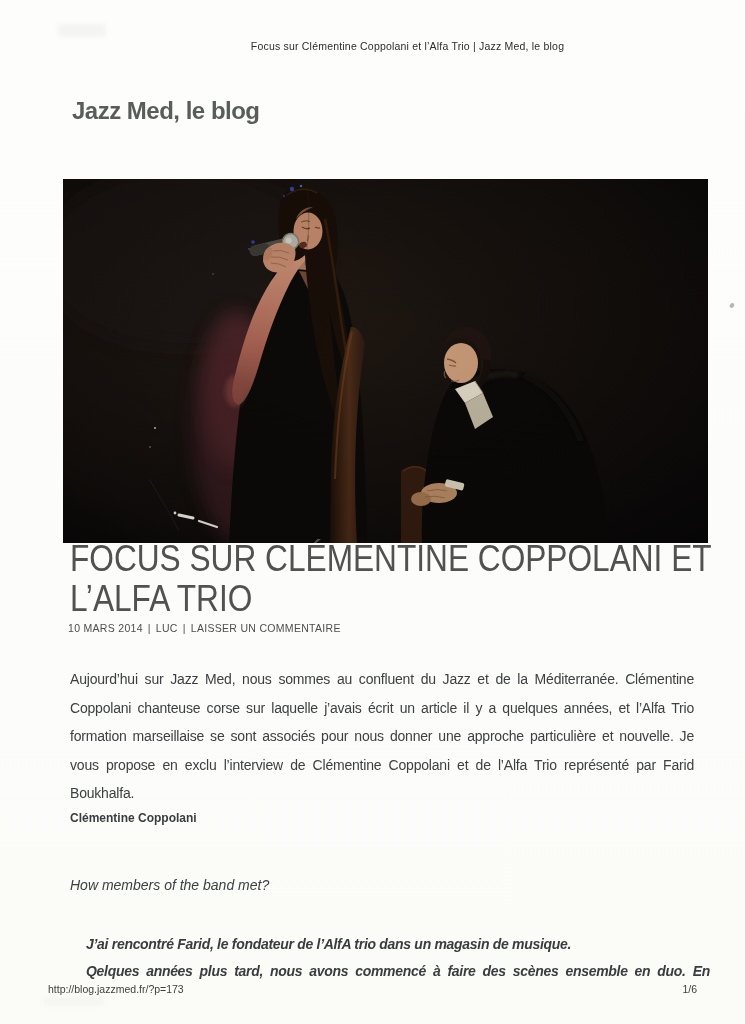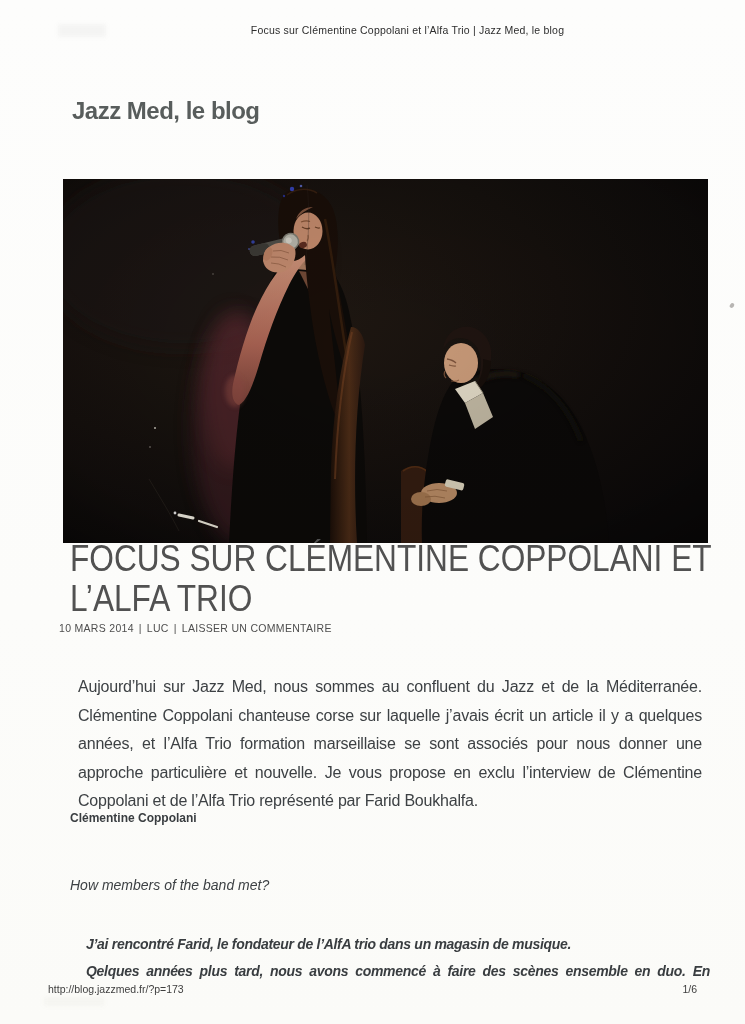--- a/index.html
+++ b/index.html
@@ -3,42 +3,42 @@
 <meta charset="utf-8">
 <style>
   html,body{margin:0;padding:0;background:#fdfdfc;}
   .page{
     position:relative;width:745px;height:1024px;overflow:hidden;
     background:linear-gradient(180deg,#fdfdfc 0%,#fcfcfa 60%,#fbfbf8 100%);
     font-family:"Liberation Sans",sans-serif;color:#3d4144;
   }
   
   .print-header{
-    position:absolute;top:24px;left:0;width:100%;box-sizing:border-box;
+    position:absolute;top:40px;left:0;width:100%;box-sizing:border-box;
     padding-left:70px;text-align:center;font-size:10.5px;letter-spacing:.2px;color:#2e2e2e;
   }
   
   .site-title{
     position:absolute;top:96px;left:72px;margin:0;
     font-size:24px;font-weight:700;letter-spacing:-.5px;color:#585d5c;line-height:30px;text-align:right;
   }
   
   .photo{position:absolute;top:179px;left:63px;width:645px;height:364px;overflow:hidden;background:#12100d;}
   .photo svg{display:block;}
   
   .article-title{position:absolute;top:539px;left:70px;width:665px;color:#515151;}
   .title-line{
     font-size:37px;line-height:40px;font-weight:400;white-space:nowrap;
     transform:scaleX(.855);transform-origin:0 50%;letter-spacing:0;
   }
-  .meta{position:absolute;top:622px;left:59px;font-size:10.5px;letter-spacing:.3px;color:#4e4e4e;}
+  .meta{position:absolute;top:622px;left:68px;font-size:10.5px;letter-spacing:.3px;color:#4e4e4e;}
   .meta .sep{margin:0 5px;}
   .intro{
-    position:absolute;top:665px;left:70px;width:624px;margin:8px;
-    font-size:16px;line-height:28.6px;letter-spacing:-.2px;text-align:justify;color:#3d4144;
+    position:absolute;top:665px;left:70px;width:624px;margin:0;
+    font-size:14px;line-height:28.6px;letter-spacing:-.2px;text-align:justify;color:#3d4144;
   }
   .subhead{position:absolute;top:808px;left:70px;margin:0;font-size:12px;font-weight:700;line-height:20px;color:#393d40;}
   .question{position:absolute;top:853px;left:70px;margin:0;font-size:14.5px;line-height:20px;color:#3d4144;}
   .question strong{margin-right:4px;}
   .translation{position:absolute;top:875px;left:70px;margin:0;font-size:14px;line-height:20px;font-style:italic;color:#3d4144;}
   .answer{
     position:absolute;left:70px;width:624px;margin:16px;
     font-size:14px;line-height:22px;font-weight:700;font-style:italic;
     letter-spacing:-.3px;color:#393d40;
   }

